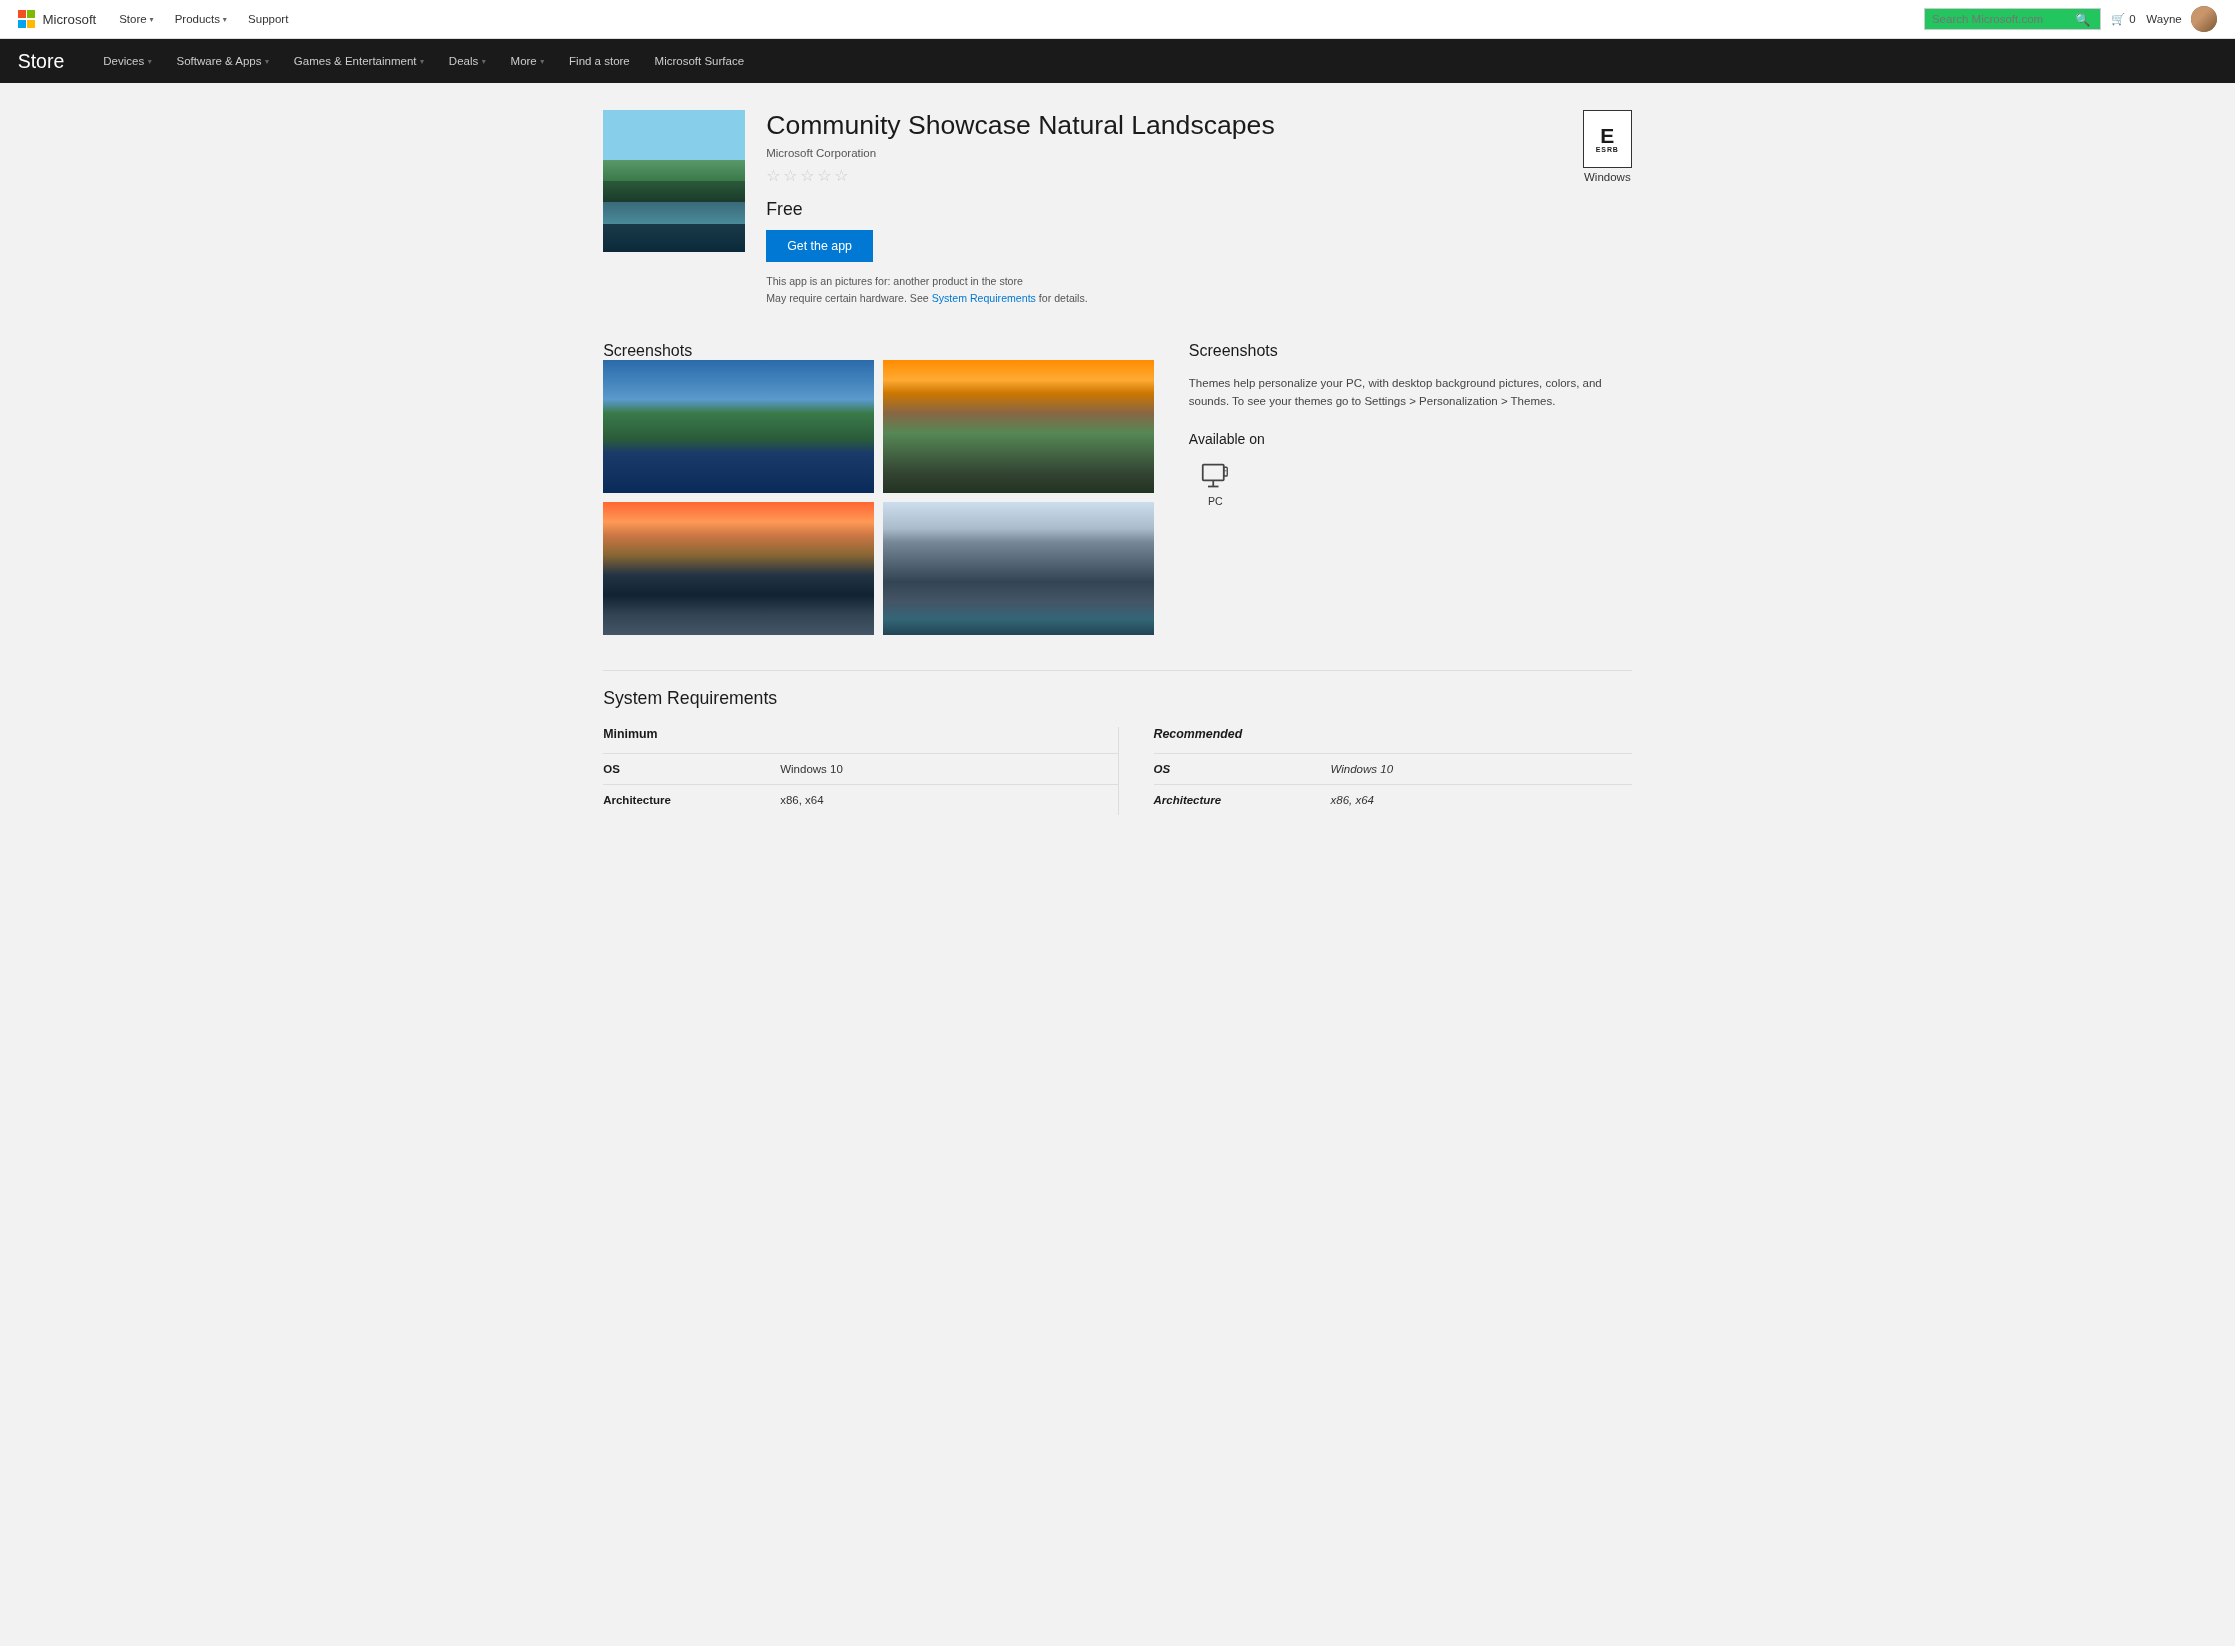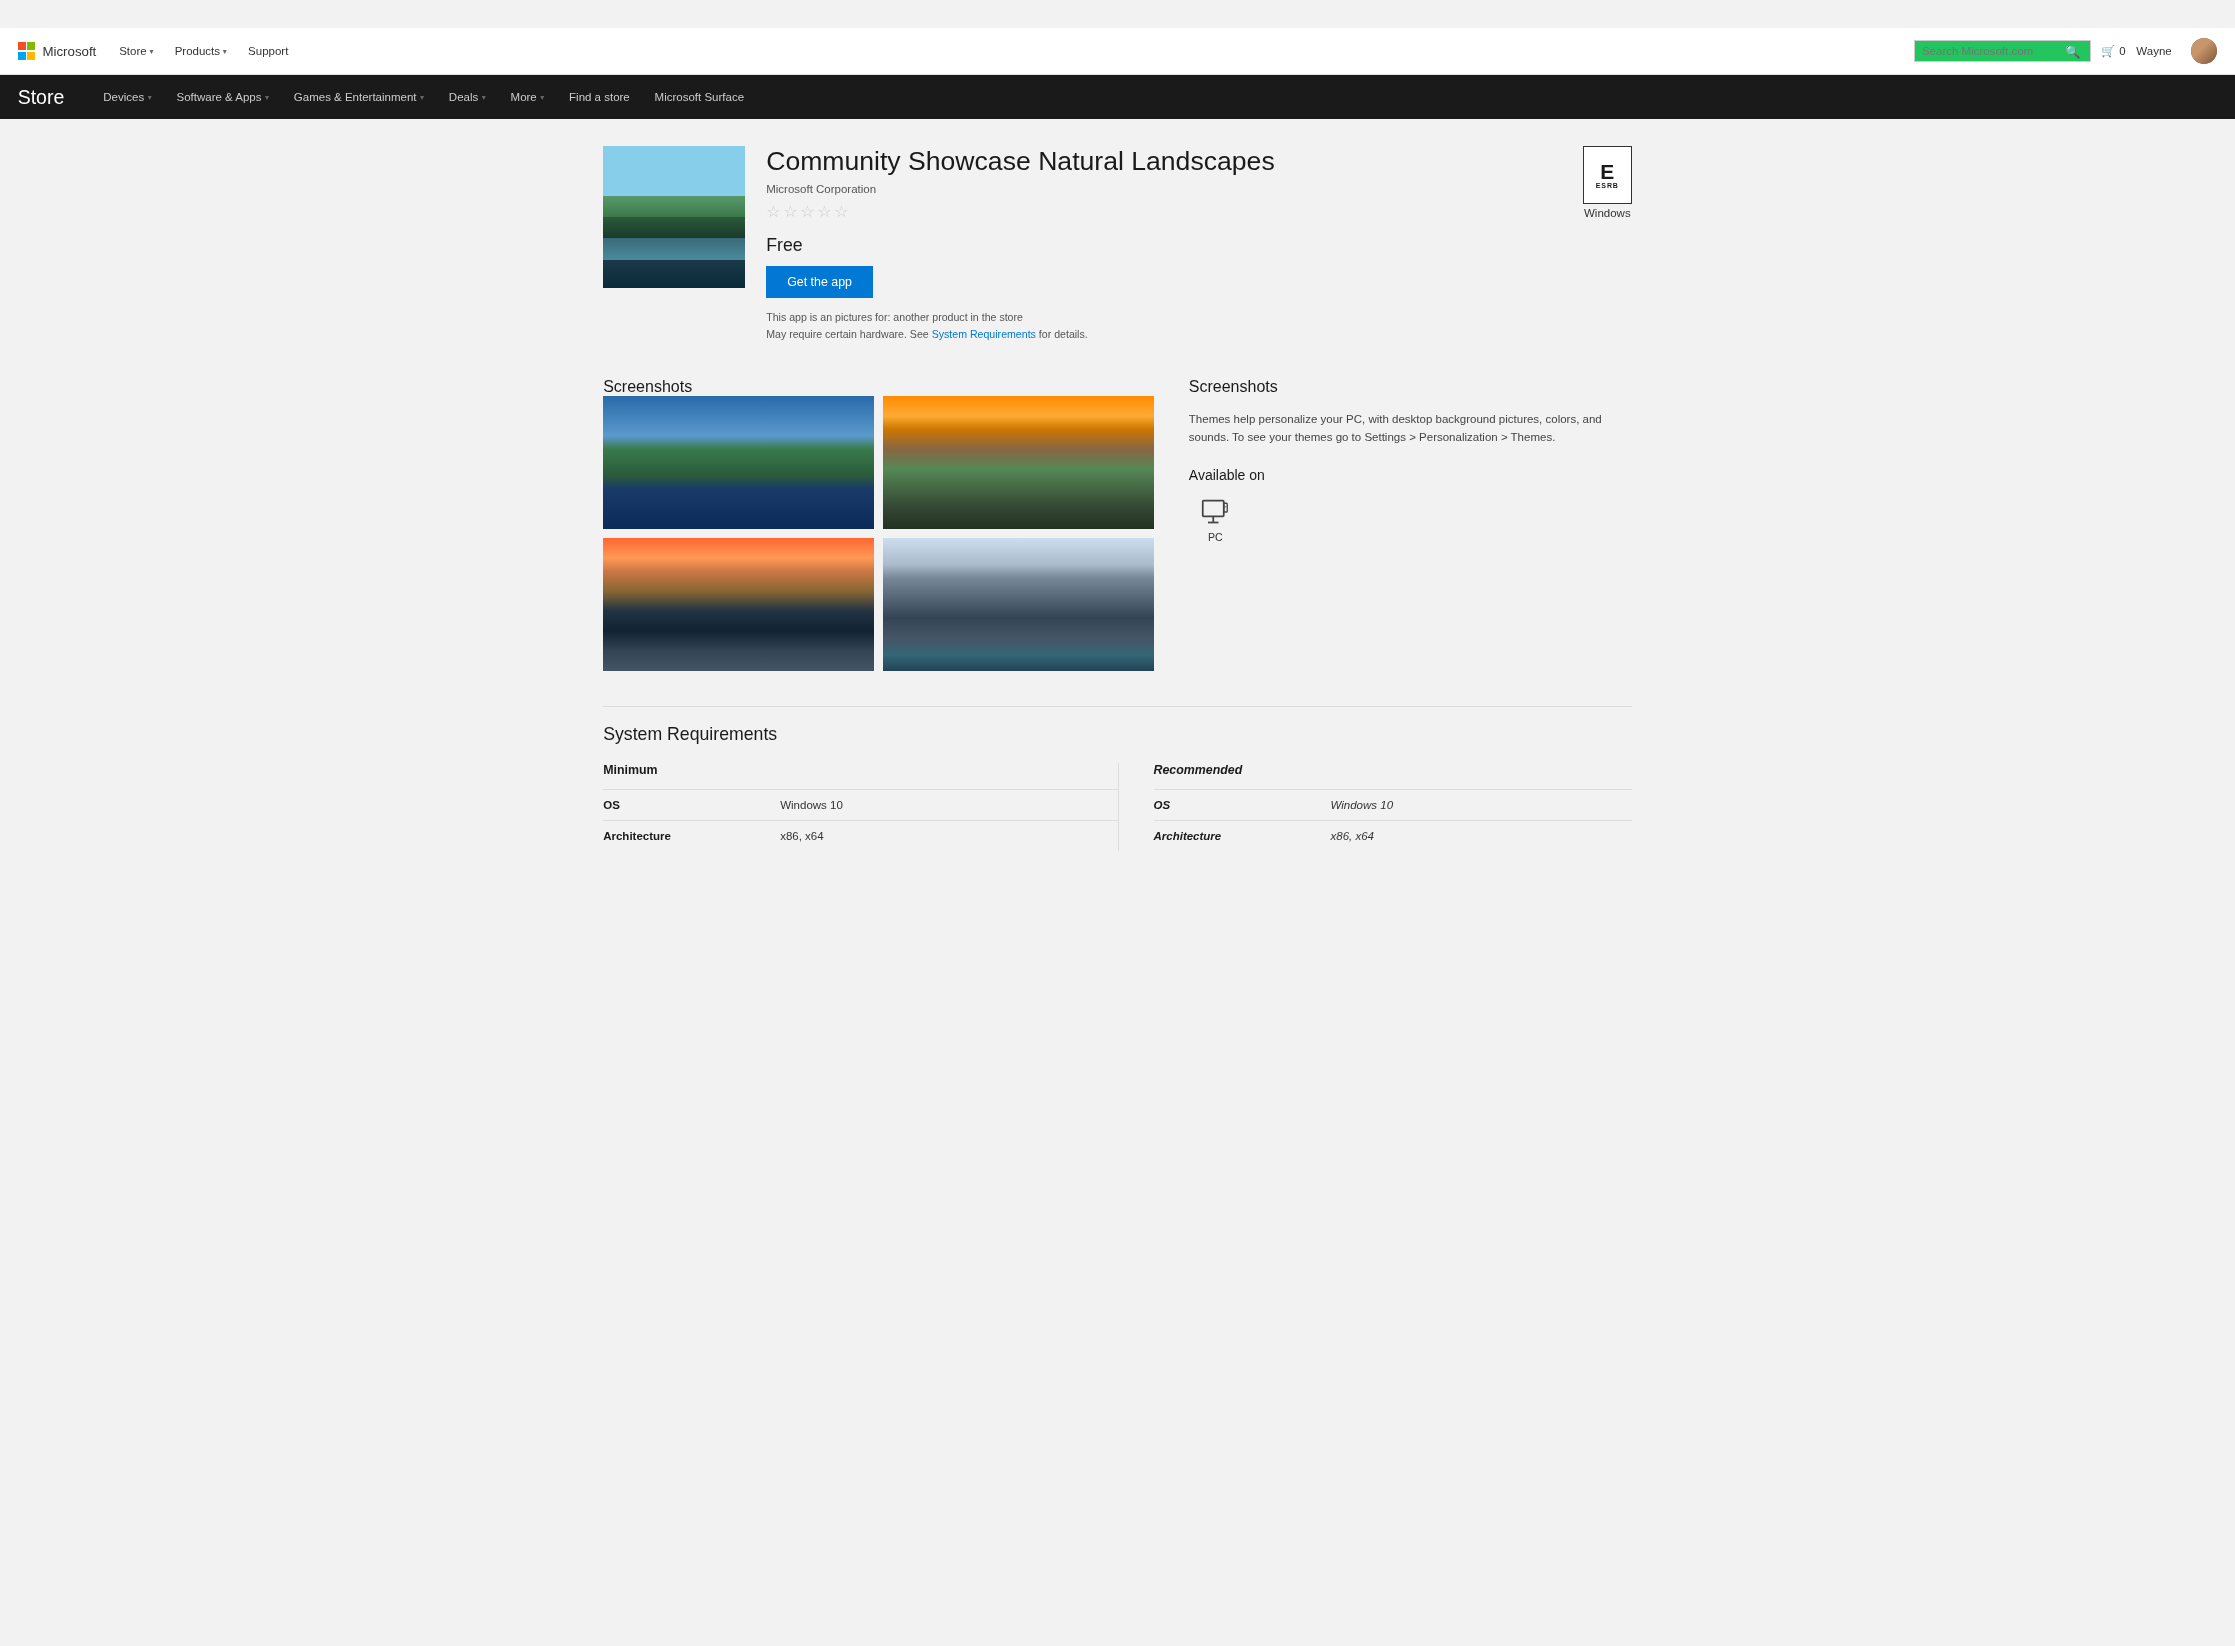--- a/index.html
+++ b/index.html
@@ -5,24 +5,23 @@
     * { margin: 0; padding: 0; box-sizing: border-box; }
     body { font-family: 'Segoe UI', Arial, sans-serif; background: #f2f2f2; color: #333; font-size: 12.4px; }
 
     
     .top-nav {
       background: #fff;
       border-bottom: 0.9px solid #ddd;
       display: flex;
       align-items: center;
       padding: 0 17.7px;
-      height: 47px;
+      height: 39px;
       position: relative;
       z-index: 10;
-      margin-top: 28px;
     }
     .ms-logo {
       display: flex;
       align-items: center;
       margin-right: 14px;
     }
     .ms-logo-grid {
       width: 17.7px;
       height: 17.7px;
       display: grid;
@@ -72,21 +71,21 @@
       display: flex;
       align-items: center;
       gap: 3.5px;
       font-size: 11.5px;
       color: #333;
       text-decoration: none;
       cursor: pointer;
       background: none;
       border: none;
     }
-    .user-area { display: flex; align-items: center; gap: 19px; cursor: pointer; }
+    .user-area { display: flex; align-items: center; gap: 9px; cursor: pointer; }
     .user-name { font-size: 11.5px; color: #333; }
     .user-avatar {
       width: 26.6px;
       height: 26.6px;
       border-radius: 50%;
       background: #8b6b52;
       display: flex;
       align-items: center;
       justify-content: center;
       overflow: hidden;

